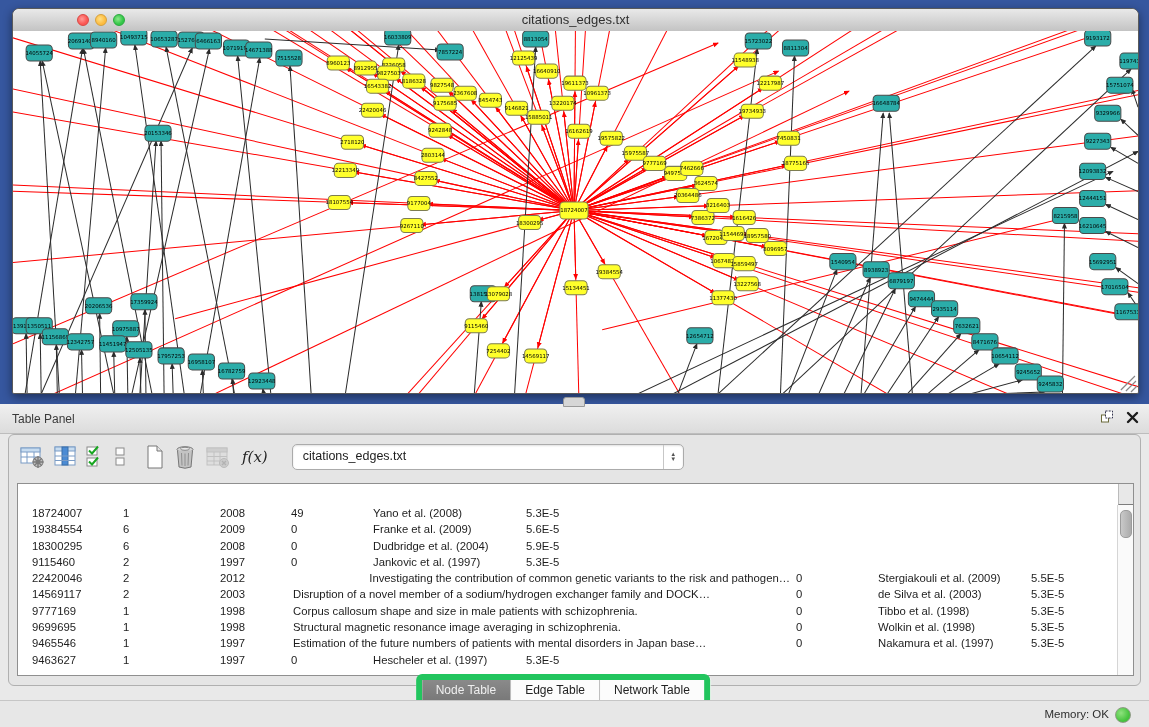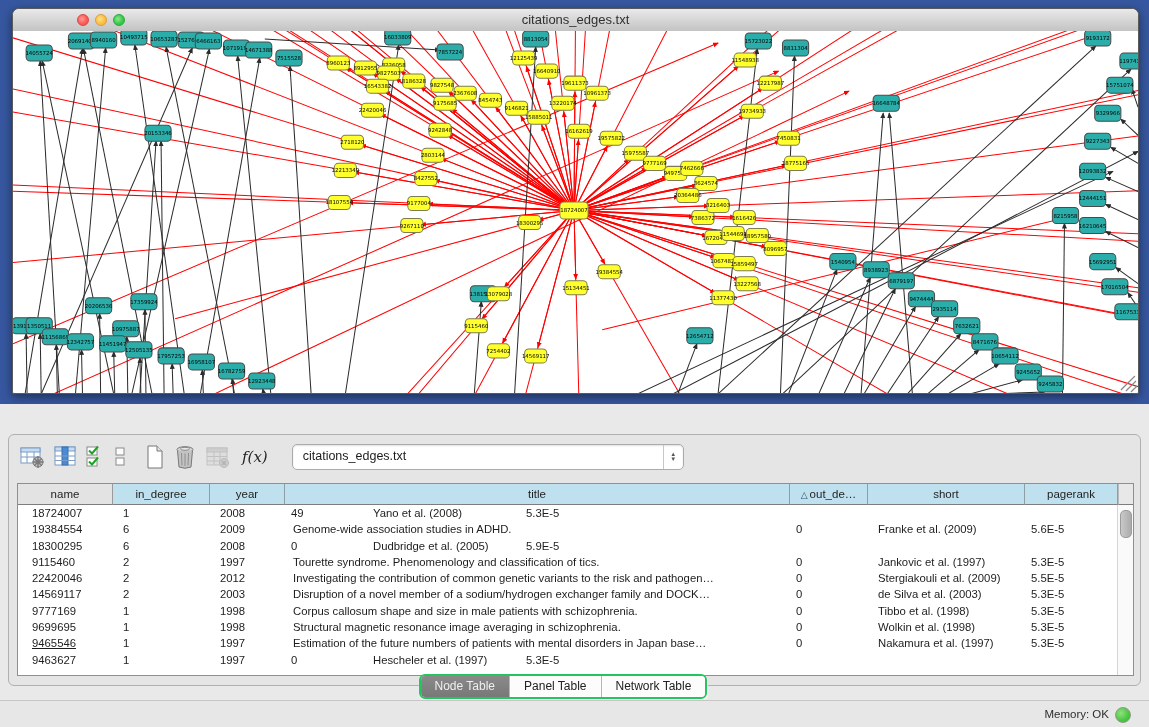--- a/index.html
+++ b/index.html
@@ -54,21 +54,21 @@
   .td{box-sizing:border-box;font-size:11.3px;line-height:16.3px;color:#1d1d1d;
       overflow:hidden;white-space:nowrap;padding-left:8px;}
   .vscroll{position:absolute;right:0;top:21px;width:15px;bottom:0;background:#fafafa;
       border-left:1px solid #d5d5d5;}
   .vthumb{position:absolute;left:2px;top:5px;width:10px;height:26px;border-radius:5px;
       background:linear-gradient(90deg,#c9c9c9,#ababab);border:1px solid #9c9c9c;}
   .scroll-corner{position:absolute;right:0;top:0;width:15px;height:21px;background:#e8e8e8;
       border-left:1px solid #bbb;border-bottom:1px solid #7d7d7d;box-sizing:border-box;}
   
   .tabs{position:absolute;left:50%;transform:translateX(-54%);top:239px;display:flex;height:21px;
-      border:2px solid #22c55e;border-radius:6px;overflow:hidden;background:#fcfcfc;
+      border:6px solid #22c55e;border-radius:6px;overflow:hidden;background:#fcfcfc;
       box-shadow:0 1px 1px rgba(255,255,255,.8);}
   .tab{padding:0 14px;font-size:12px;line-height:21px;color:#222;background:#fcfcfc;
       border-right:1px solid #b5b5b5;}
   .tab:last-child{border-right:none;}
   .tab.selected{background:linear-gradient(#8a8a8a,#787878);color:#efefef;}
   
   .status-bar{position:absolute;left:0;top:700px;width:1149px;height:27px;background:#e7e7e7;
       border-top:1px solid #c6c6c6;}
   .mem-label{position:absolute;right:40px;top:7px;font-size:11.5px;color:#2e2e2e;}
   .mem-dot{position:absolute;right:18px;top:6px;width:14px;height:14px;border-radius:50%;
@@ -502,20 +502,33 @@
           </g>
         <g id="g-grip">
           <path d="M1100,358 L1114,344 M1105,359 L1115,349 M1110,360 L1116,354" stroke="#8a8a8a" stroke-width="1.2" fill="none"></path>
         </g>
       </svg>
     </div>
   </div>
 </div>
 
 <div class="table-panel">
+  <div class="panel-header">
+    <span class="panel-grip"></span>
+    <span class="panel-title">Table Panel</span>
+    <span class="ph-icons">
+      <svg width="14" height="14">
+        <rect x="1.5" y="5" width="7" height="7" fill="#fff" stroke="#6b6b3a" stroke-width="1"></rect>
+        <rect x="5.5" y="1" width="7" height="7" fill="#fff" stroke="#33334d" stroke-width="1" stroke-dasharray="2,1.2"></rect>
+      </svg>
+      <svg width="13" height="13">
+        <path d="M2,2 L11,11 M11,2 L2,11" stroke="#1c1c1c" stroke-width="2.4" stroke-linecap="round"></path>
+      </svg>
+    </span>
+  </div>
 
   <div class="outer-panel">
 
     <div class="toolbar">
       <span class="tbi">
         <svg width="27" height="26">
             <rect x="2" y="4" width="19" height="15" fill="#fff" stroke="#7a9cc6"></rect>
           <rect x="2" y="4" width="19" height="4" fill="#c7dcf0" stroke="#7a9cc6"></rect>
           <path d="M8,8 V19 M15,8 V19 M2,13 H21" stroke="#7a9cc6"></path>
           <circle cx="19" cy="18" r="5" fill="#c0c0c0" stroke="#7b7b7b"></circle>
@@ -574,70 +587,59 @@
       <div class="dropdown">
         <span class="val">citations_edges.txt</span>
         <span class="stepper">
             <span>▲</span>
             <span>▼</span>
           </span>
       </div>
     </div>
 
     <div class="table-box">
-      <div class="thead" id="thead">
-          <div class="th first" style="width: 95px;">name</div>
-          <div class="th" style="width: 97px;">in_degree</div>
-          <div class="th" style="width: 75px;">year</div>
-          <div class="th" style="width: 505px;">title</div>
-          <div class="th" style="width: 78px;"><span class="sortmark">△</span>out_de…</div>
-          <div class="th" style="width: 157px;">short</div>
-          <div class="th" style="width: 93px;">pagerank</div>
-        </div>
       <div class="scroll-corner"></div>
       <div class="tbody" id="tbody">
           <div class="tr">
             <div class="td" style="width: 95px; padding-left: 14px;">18724007</div>
             <div class="td" style="width: 97px; padding-left: 10px;">1</div>
             <div class="td" style="width: 75px; padding-left: 10px;">2008</div>
             <div class="td" style="width: 78px; padding-left: 6px;">49</div>
             <div class="td" style="width: 157px; padding-left: 10px;">Yano et al. (2008)</div>
             <div class="td" style="width: 93px; padding-left: 6px;">5.3E-5</div>
           </div>
           <div class="tr">
             <div class="td" style="width: 95px; padding-left: 14px;">19384554</div>
             <div class="td" style="width: 97px; padding-left: 10px;">6</div>
             <div class="td" style="width: 75px; padding-left: 10px;">2009</div>
-            <div class="td" style="width: 505px; padding-left: 8px;">Genome-wide association studies in ADHD.</div>
             <div class="td" style="width: 78px; padding-left: 6px;">0</div>
             <div class="td" style="width: 157px; padding-left: 10px;">Franke et al. (2009)</div>
             <div class="td" style="width: 93px; padding-left: 6px;">5.6E-5</div>
           </div>
           <div class="tr">
             <div class="td" style="width: 95px; padding-left: 14px;">18300295</div>
             <div class="td" style="width: 97px; padding-left: 10px;">6</div>
             <div class="td" style="width: 75px; padding-left: 10px;">2008</div>
             <div class="td" style="width: 78px; padding-left: 6px;">0</div>
-            <div class="td" style="width: 157px; padding-left: 10px;">Dudbridge et al. (2005)</div>
+            <div class="td" style="width: 157px; padding-left: 10px;">Dudbridge et al. (2004)</div>
             <div class="td" style="width: 93px; padding-left: 6px;">5.9E-5</div>
           </div>
           <div class="tr">
             <div class="td" style="width: 95px; padding-left: 14px;">9115460</div>
             <div class="td" style="width: 97px; padding-left: 10px;">2</div>
             <div class="td" style="width: 75px; padding-left: 10px;">1997</div>
-            <div class="td" style="width: 505px; padding-left: 8px;">Tourette syndrome. Phenomenology and classification of tics.</div>
             <div class="td" style="width: 78px; padding-left: 6px;">0</div>
             <div class="td" style="width: 157px; padding-left: 10px;">Jankovic et al. (1997)</div>
             <div class="td" style="width: 93px; padding-left: 6px;">5.3E-5</div>
           </div>
           <div class="tr">
             <div class="td" style="width: 95px; padding-left: 14px;">22420046</div>
             <div class="td" style="width: 97px; padding-left: 10px;">2</div>
             <div class="td" style="width: 75px; padding-left: 10px;">2012</div>
-            <div class="td" style="width: 505px; padding-left: 8px;">Investigating the contribution of common genetic variants to the risk and pathogen…</div>
+            <div class="td" style="width: 505px; padding-left: 8px; text-align: right;">Investigating the contribution of common genetic variants to the risk and pathogen…</div>
             <div class="td" style="width: 78px; padding-left: 6px;">0</div>
             <div class="td" style="width: 157px; padding-left: 10px;">Stergiakouli et al. (2009)</div>
             <div class="td" style="width: 93px; padding-left: 6px;">5.5E-5</div>
           </div>
           <div class="tr">
             <div class="td" style="width: 95px; padding-left: 14px;">14569117</div>
             <div class="td" style="width: 97px; padding-left: 10px;">2</div>
             <div class="td" style="width: 75px; padding-left: 10px;">2003</div>
             <div class="td" style="width: 505px; padding-left: 8px;">Disruption of a novel member of a sodium/hydrogen exchanger family and DOCK…</div>
             <div class="td" style="width: 78px; padding-left: 6px;">0</div>
@@ -656,21 +658,21 @@
           <div class="tr">
             <div class="td" style="width: 95px; padding-left: 14px;">9699695</div>
             <div class="td" style="width: 97px; padding-left: 10px;">1</div>
             <div class="td" style="width: 75px; padding-left: 10px;">1998</div>
             <div class="td" style="width: 505px; padding-left: 8px;">Structural magnetic resonance image averaging in schizophrenia.</div>
             <div class="td" style="width: 78px; padding-left: 6px;">0</div>
             <div class="td" style="width: 157px; padding-left: 10px;">Wolkin et al. (1998)</div>
             <div class="td" style="width: 93px; padding-left: 6px;">5.3E-5</div>
           </div>
           <div class="tr">
-            <div class="td" style="width: 95px; padding-left: 14px; text-decoration: underline;">9465546</div>
+            <div class="td" style="width: 95px; padding-left: 14px;">9465546</div>
             <div class="td" style="width: 97px; padding-left: 10px;">1</div>
             <div class="td" style="width: 75px; padding-left: 10px;">1997</div>
             <div class="td" style="width: 505px; padding-left: 8px;">Estimation of the future numbers of patients with mental disorders in Japan base…</div>
             <div class="td" style="width: 78px; padding-left: 6px;">0</div>
             <div class="td" style="width: 157px; padding-left: 10px;">Nakamura et al. (1997)</div>
             <div class="td" style="width: 93px; padding-left: 6px;">5.3E-5</div>
           </div>
           <div class="tr">
             <div class="td" style="width: 95px; padding-left: 14px;">9463627</div>
             <div class="td" style="width: 97px; padding-left: 10px;">1</div>
@@ -680,21 +682,21 @@
             <div class="td" style="width: 93px; padding-left: 6px;">5.3E-5</div>
           </div>
         </div>
       <div class="vscroll">
         <div class="vthumb"></div>
       </div>
     </div>
 
     <div class="tabs" id="tabs">
         <span class="tab selected">Node Table</span>
-        <span class="tab">Panel Table</span>
+        <span class="tab">Edge Table</span>
         <span class="tab">Network Table</span>
       </div>
   </div>
 </div>
 
 <div class="status-bar">
   <span class="mem-label">Memory: OK</span>
   <span class="mem-dot"></span>
 </div>
 

